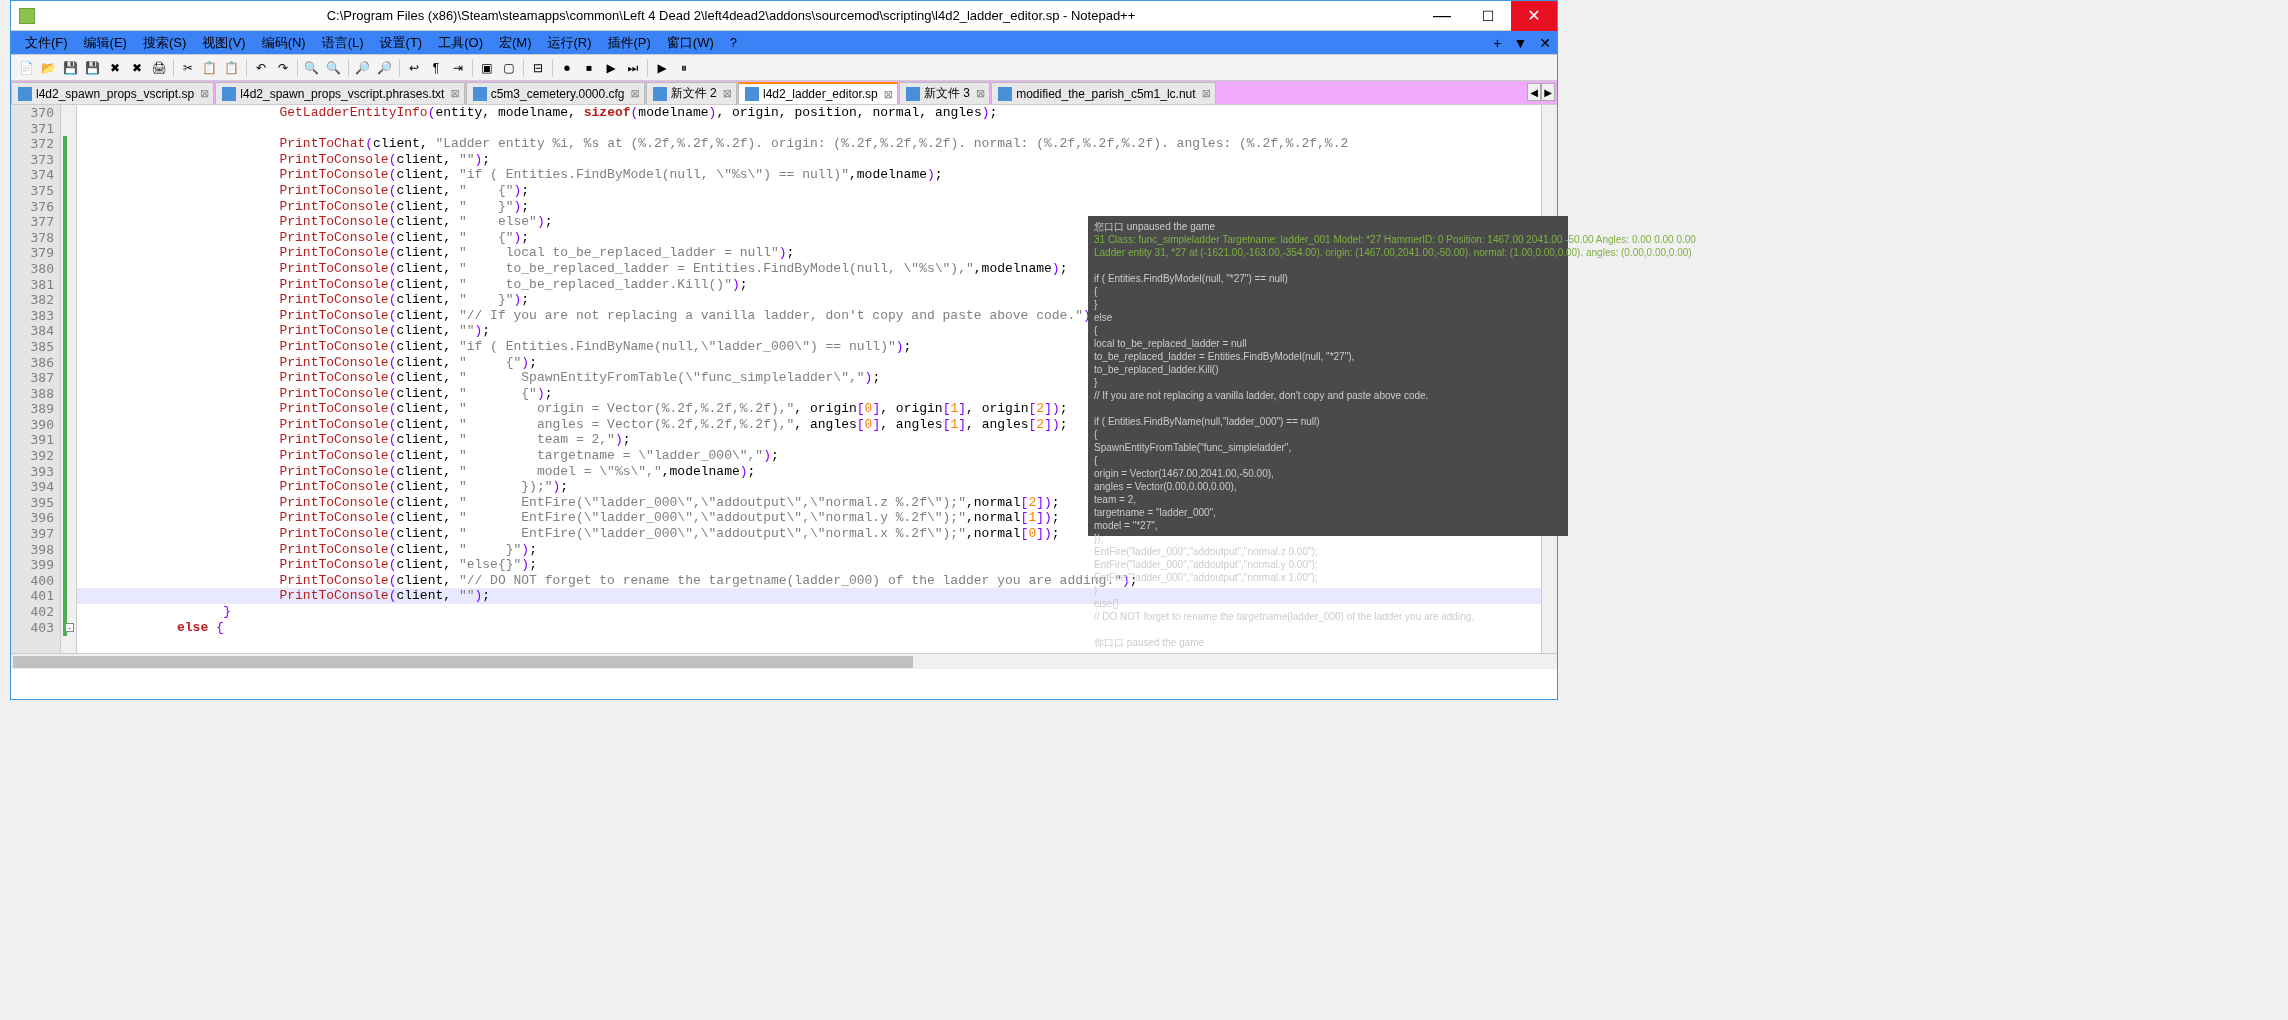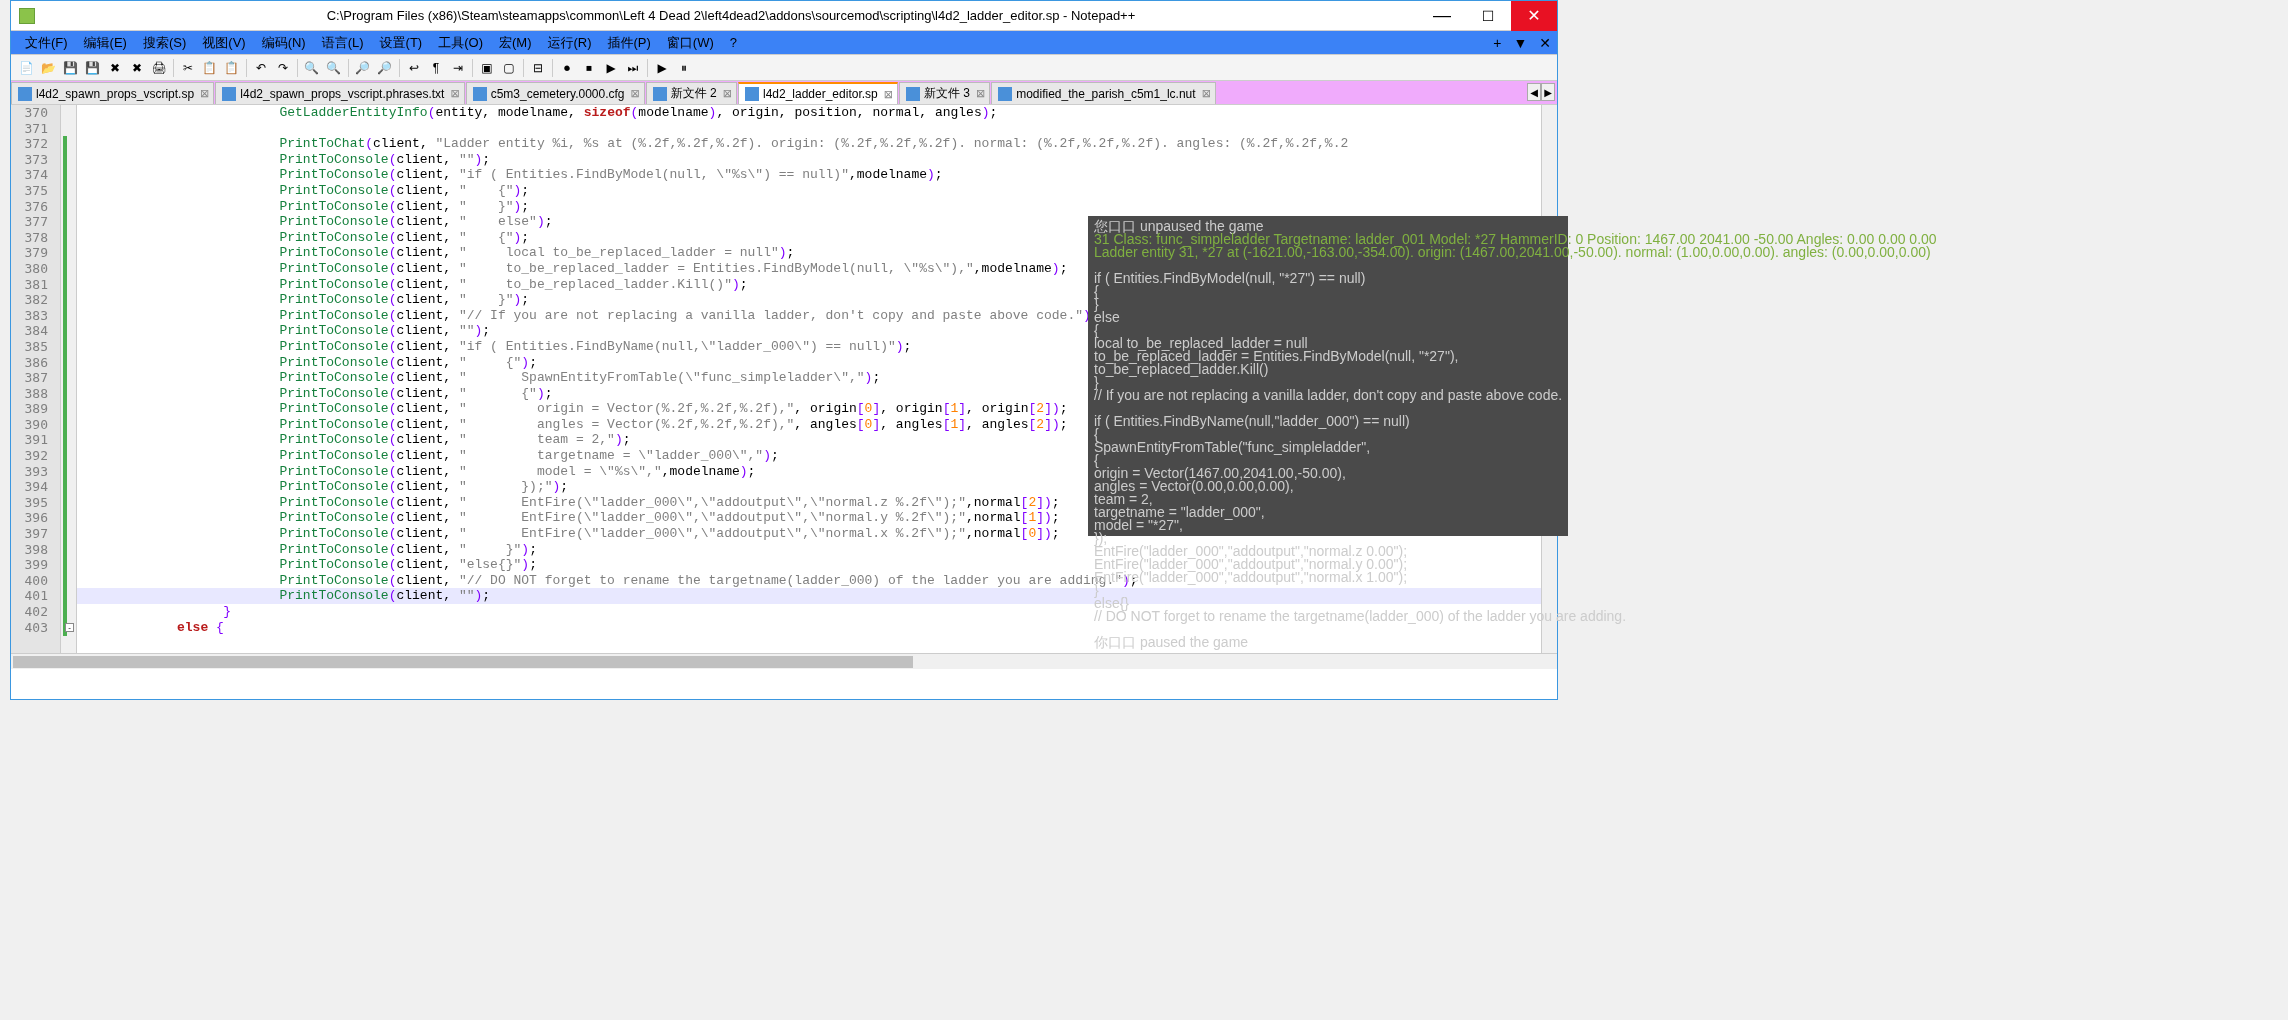--- a/index.html
+++ b/index.html
@@ -34,47 +34,47 @@
 .tabbar { height: 24px; background: #f0abfc; display: flex; align-items: flex-end; border-bottom: 1px solid #ccc; position: relative; }
 .tabbar .tab { height: 22px; display: flex; align-items: center; padding: 0 4px 0 6px; background: #e8e8e8; border: 1px solid #bbb; border-bottom: none; margin-right: 1px; font-size: 12px; }
 .tabbar .tab.active { background: #fff; border-top: 2px solid #ff8c00; }
 .tabbar .tab .tabicon { width: 14px; height: 14px; background: #4a90d9; margin-right: 4px; display: inline-block; }
 .tabbar .tab .tabclose { margin-left: 6px; color: #888; font-size: 11px; }
 .tabbar .scrollbtns { position: absolute; right: 2px; top: 2px; display: flex; }
 .tabbar .scrollbtn { width: 14px; height: 18px; border: 1px solid #aaa; background: #f0f0f0; font-size: 10px; display: flex; align-items: center; justify-content: center; }
 
 
 .editor { position: relative; height: 548px; overflow: hidden; background: #fff; display: flex; }
-.gutter { width: 50px; background: #e4e4e4; text-align: right; padding-right: 12px; font-family: Consolas, monospace; font-size: 13px; color: #808080; line-height: 15.6px; border-right: 1px solid #ccc; }
+.gutter { width: 50px; background: #e4e4e4; text-align: right; padding-right: 6px; font-family: Consolas, monospace; font-size: 13px; color: #808080; line-height: 15.6px; border-right: 1px solid #ccc; }
 .gutter .ln { height: 15.6px; }
 .margin { width: 16px; background: #f0f0f0; border-right: 1px solid #ccc; position: relative; }
 .margin .changebar { position: absolute; left: 2px; width: 4px; background: #4caf50; }
 .margin .foldbox { position: absolute; left: 4px; width: 9px; height: 9px; border: 1px solid #888; background: #fff; font-size: 8px; line-height: 7px; text-align: center; }
 .codearea { flex: 1; font-family: Consolas, "Courier New", monospace; font-size: 13px; line-height: 15.6px; padding-left: 40px; overflow: hidden; white-space: pre; }
 .codearea .line { height: 15.6px; }
 .codearea .line.highlight { background: #e8e8ff; }
 .kw { color: #b91c1c; font-weight: bold; }
-.fn { color: #15803d; }
+.fn { color: #b91c1c; }
 .paren { color: #8000ff; }
 .str { color: #808080; }
 .num { color: #ff8000; }
 .op { color: #000; }
 
 .editor .vscroll { position: absolute; right: 0; top: 0; width: 16px; height: 100%; background: #f0f0f0; border-left: 1px solid #ccc; }
 .editor .vscroll .thumb { position: absolute; left: 2px; width: 12px; background: #c0c0c0; }
 .hscroll { height: 16px; background: #f0f0f0; border-top: 1px solid #ccc; position: relative; }
 .hscroll .thumb { position: absolute; top: 2px; height: 12px; background: #c0c0c0; }
 
 
 .statusbar { height: 22px; background: #f0f0f0; border-top: 1px solid #ccc; display: flex; align-items: center; font-size: 12px; }
 .statusbar .cell { padding: 0 10px; border-right: 1px solid #ccc; height: 100%; display: flex; align-items: center; }
 .statusbar .cell.wide { flex: 1; }
 
 
-.overlay { position: absolute; left: 1088px; top: 216px; width: 480px; height: 320px; background: #4a4a4a; color: #ccc; font-family: Arial, sans-serif; font-size: 14px; line-height: 13px; padding: 4px 6px; z-index: 10; }
+.overlay { position: absolute; left: 1088px; top: 216px; width: 480px; height: 320px; background: #4a4a4a; color: #ccc; font-family: Arial, sans-serif; font-size: 10px; line-height: 13px; padding: 4px 6px; z-index: 10; }
 .overlay .ovline { white-space: nowrap; }
 .overlay .green { color: #7fb040; }
 
 </style>
 </head>
 <body>
 
 <div class="mainwin">
 
   <div class="titlebar">

